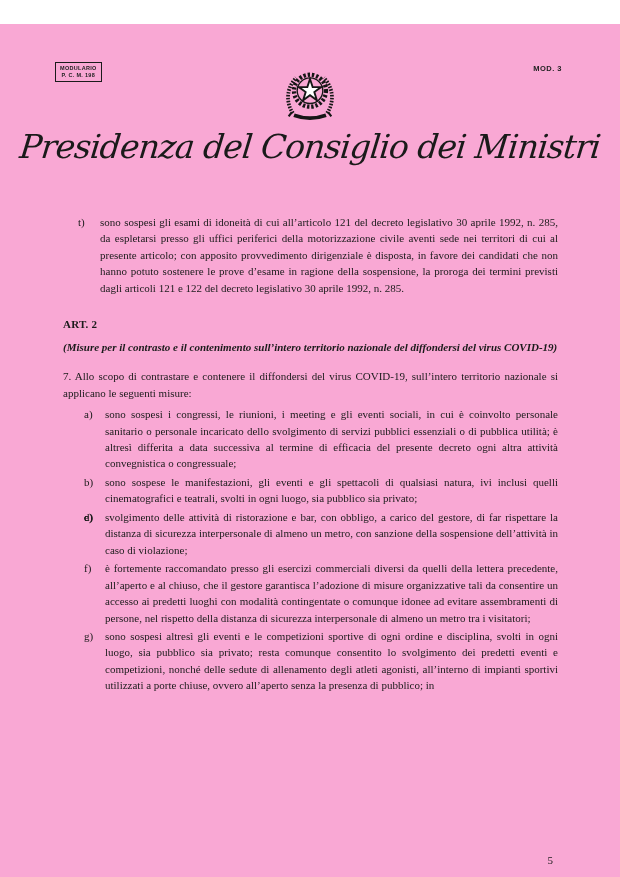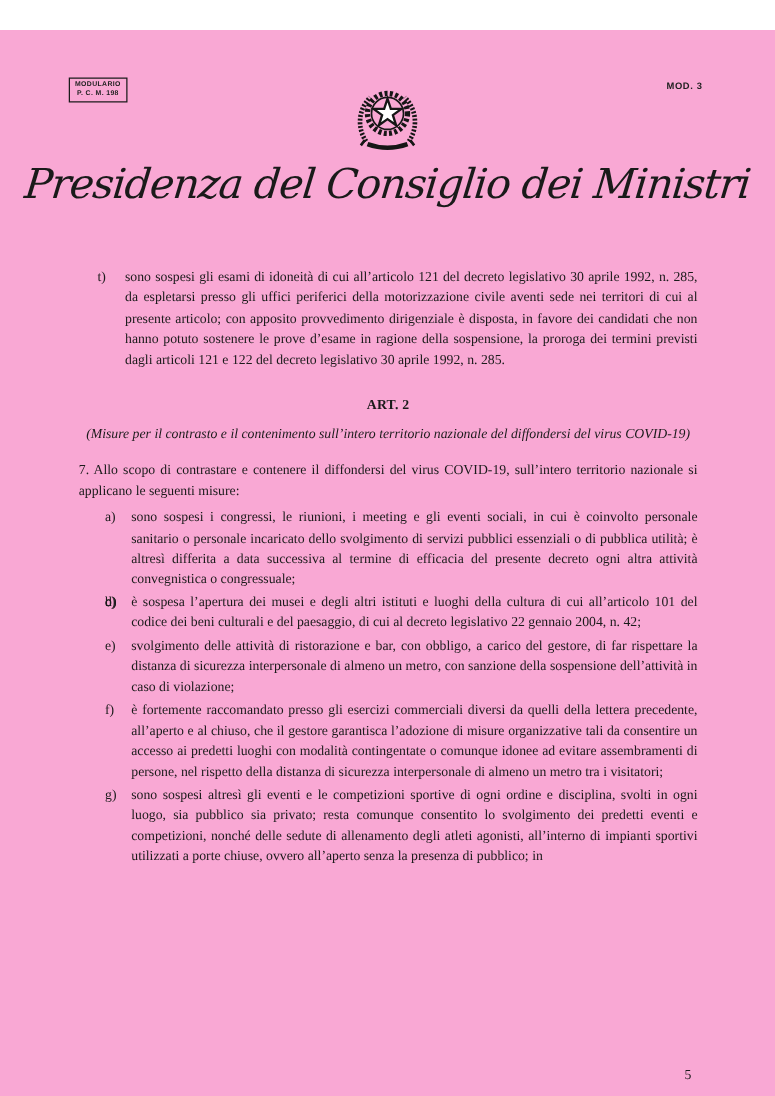--- a/index.html
+++ b/index.html
@@ -59,28 +59,26 @@
   .body-text {
     position: relative;
     margin: 12px 62px 0 63px;
     font-size: 11px;
     line-height: 16.45px;
     text-align: justify;
   }
   .hang-item { position: relative; padding-left: 37px; }
   .hang-item .lbl { position: absolute; left: 15px; top: 0; }
   .art-heading {
-    text-align: center;
     font-weight: bold;
     margin-top: 20px;
     letter-spacing: 0.2px;
   }
   .art-subtitle {
-    text-align: center;
-    font-weight: normal;
+    font-weight: bold;
     font-style: italic;
     margin-top: 6px;
   }
   .intro { margin: 13px 0 5px 0; }
   .measure { position: relative; padding-left: 42px; margin-bottom: 2px; }
   .measure .lbl { position: absolute; left: 21px; top: 0; }
   .page-number {
     position: absolute;
     top: 830px;
     right: 67px;
@@ -127,27 +125,27 @@
 
     <p class="intro">7. Allo scopo di contrastare e contenere il diffondersi del virus COVID-19, sull’intero territorio nazionale si applicano le seguenti misure:</p>
 
     <div class="measures">
       <div class="measure">
         <span class="lbl">a)</span>
         <span>sono sospesi i congressi, le riunioni, i meeting e gli eventi sociali, in cui è coinvolto personale sanitario o personale incaricato dello svolgimento di servizi pubblici essenziali o di pubblica utilità; è altresì differita a data successiva al termine di efficacia del presente decreto ogni altra attività convegnistica o congressuale;</span>
       </div>
       <div class="measure">
         <span class="lbl">b)</span>
+        <span>sono sospese le manifestazioni, gli eventi e gli spettacoli di qualsiasi natura, ivi inclusi quelli cinematografici e teatrali, svolti in ogni luogo, sia pubblico sia privato;</span>
       </div>
       <div class="measure">
         <span class="lbl">c)</span>
       </div>
       <div class="measure">
         <span class="lbl">d)</span>
-        <span>è sospesa l’apertura dei musei e degli altri istituti e luoghi della cultura di cui all’articolo 101 del codice dei beni culturali e del paesaggio, di cui al decreto legislativo 22 gennaio 2004, n. 42;</span>
       </div>
       <div class="measure">
         <span class="lbl">e)</span>
         <span>svolgimento delle attività di ristorazione e bar, con obbligo, a carico del gestore, di far rispettare la distanza di sicurezza interpersonale di almeno un metro, con sanzione della sospensione dell’attività in caso di violazione;</span>
       </div>
       <div class="measure">
         <span class="lbl">f)</span>
         <span>è fortemente raccomandato presso gli esercizi commerciali diversi da quelli della lettera precedente, all’aperto e al chiuso, che il gestore garantisca l’adozione di misure organizzative tali da consentire un accesso ai predetti luoghi con modalità contingentate o comunque idonee ad evitare assembramenti di persone, nel rispetto della distanza di sicurezza interpersonale di almeno un metro tra i visitatori;</span>
       </div>
       <div class="measure">

